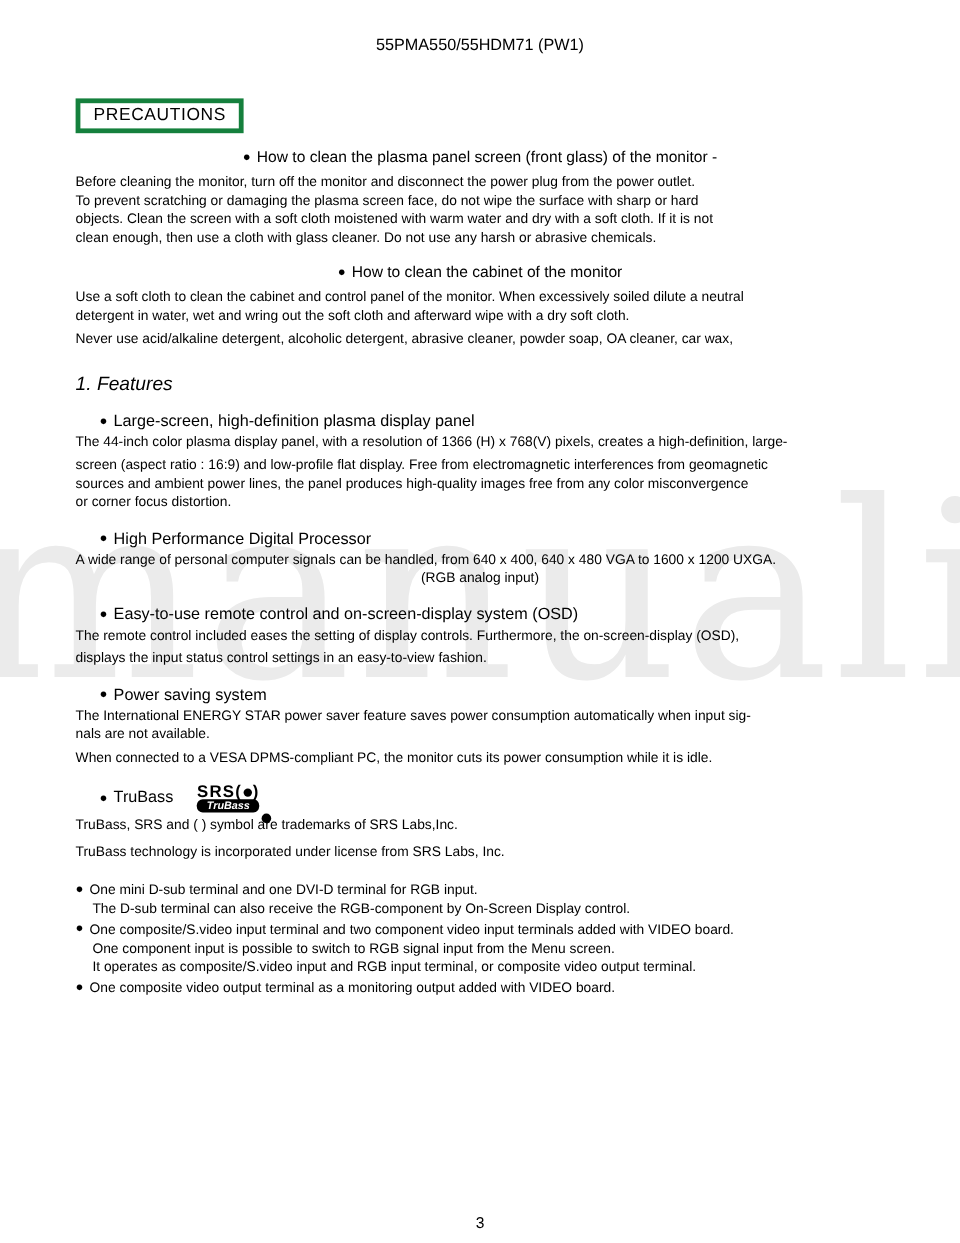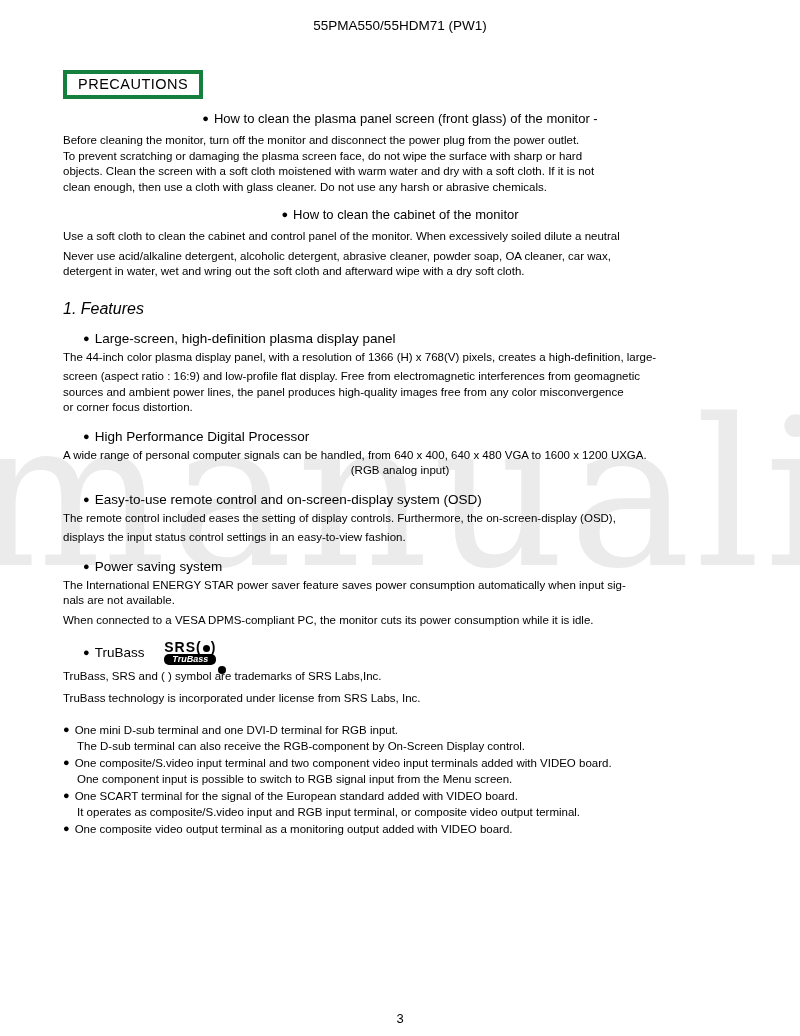--- a/index.html
+++ b/index.html
@@ -5,21 +5,21 @@
   html,body { margin:0; padding:0; background:#fff; }
   .page {
     position:relative; width:800px; height:1036px; background:#ffffff;
     font-family:"Liberation Sans", sans-serif; color:#000; overflow:hidden;
   }
   .watermark {
     position:absolute; top:392px; left:-28px; z-index:0;
     font-family:"DejaVu Serif", serif; font-size:205px; line-height:1;
     color:#ebebeb; letter-spacing:4px; white-space:nowrap; user-select:none;
   }
-  .content { position:relative; z-index:1; padding:4px 63px; }
+  .content { position:relative; z-index:1; padding:16px 63px; }
   .doc-header { text-align:center; padding-top:14px; font-size:13.5px; }
   .precautions-box {
     display:inline-block; border:4px solid #15803d; padding:2px 11px 3px;
     font-size:14.5px; letter-spacing:0.5px; margin-top:37px;
   }
   .sec-heading { font-size:13px; margin-top:12px; margin-bottom:7px; white-space:nowrap;text-align:center; }
   .feat-heading { font-size:13.5px; margin-top:13px; margin-bottom:4px; white-space:nowrap;margin-left:20px; }
   .body-line { font-size:11.5px; line-height:15.5px; white-space:nowrap; }
   .mt4 { margin-top:4px; }
   .mt6 { margin-top:6px; }
@@ -59,22 +59,22 @@
     </div>
     <div class="body-line">Before cleaning the monitor, turn off the monitor and disconnect the power plug from the power outlet.</div>
     <div class="body-line">To prevent scratching or damaging the plasma screen face, do not wipe the surface with sharp or hard</div>
     <div class="body-line">objects. Clean the screen with a soft cloth moistened with warm water and dry with a soft cloth. If it is not</div>
     <div class="body-line">clean enough, then use a cloth with glass cleaner. Do not use any harsh or abrasive chemicals.</div>
 
     <div class="sec-heading">
       <span class="bullet">●</span><span>How to clean the cabinet of the monitor</span>
     </div>
     <div class="body-line">Use a soft cloth to clean the cabinet and control panel of the monitor. When excessively soiled dilute a neutral</div>
+    <div class="body-line">detergent in water, wet and wring out the soft cloth and afterward wipe with a dry soft cloth.</div>
     <div class="body-line mt4">Never use acid/alkaline detergent, alcoholic detergent, abrasive cleaner, powder soap, OA cleaner, car wax,</div>
-    <div class="body-line">detergent in water, wet and wring out the soft cloth and afterward wipe with a dry soft cloth.</div>
 
     <div class="features-title">1. Features</div>
 
     <div class="feat-heading">
       <span class="bullet">●</span><span>Large-screen, high-definition plasma display panel</span>
     </div>
     <div class="body-line">The 44-inch color plasma display panel, with a resolution of 1366 (H) x 768(V) pixels, creates a high-definition, large-</div>
     <div class="body-line mt4">screen (aspect ratio : 16:9) and low-profile flat display. Free from electromagnetic interferences from geomagnetic</div>
     <div class="body-line">sources and ambient power lines, the panel produces high-quality images free from any color misconvergence</div>
     <div class="body-line">or corner focus distortion.</div>
@@ -113,23 +113,20 @@
       <div class="feat-bullet-line">
         <span class="bullet">●</span><span>One mini D-sub terminal and one DVI-D terminal for RGB input.</span>
       </div>
       <div class="feat-sub-line">The D-sub terminal can also receive the RGB-component by On-Screen Display control.</div>
 
       <div class="feat-bullet-line">
         <span class="bullet">●</span><span>One composite/S.video input terminal and two component video input terminals added with VIDEO board.</span>
       </div>
       <div class="feat-sub-line">One component input is possible to switch to RGB signal input from the Menu screen.</div>
 
-      <div class="feat-bullet-line">
-        <span class="bullet">●</span><span>One SCART terminal for the signal of the European standard added with VIDEO board.</span>
-      </div>
       <div class="feat-sub-line">It operates as composite/S.video input and RGB input terminal, or composite video output terminal.</div>
 
       <div class="feat-bullet-line">
         <span class="bullet">●</span><span>One composite video output terminal as a monitoring output added with VIDEO board.</span>
       </div>
     </div>
 
   </div>
 
   <div class="page-footer">3</div>

